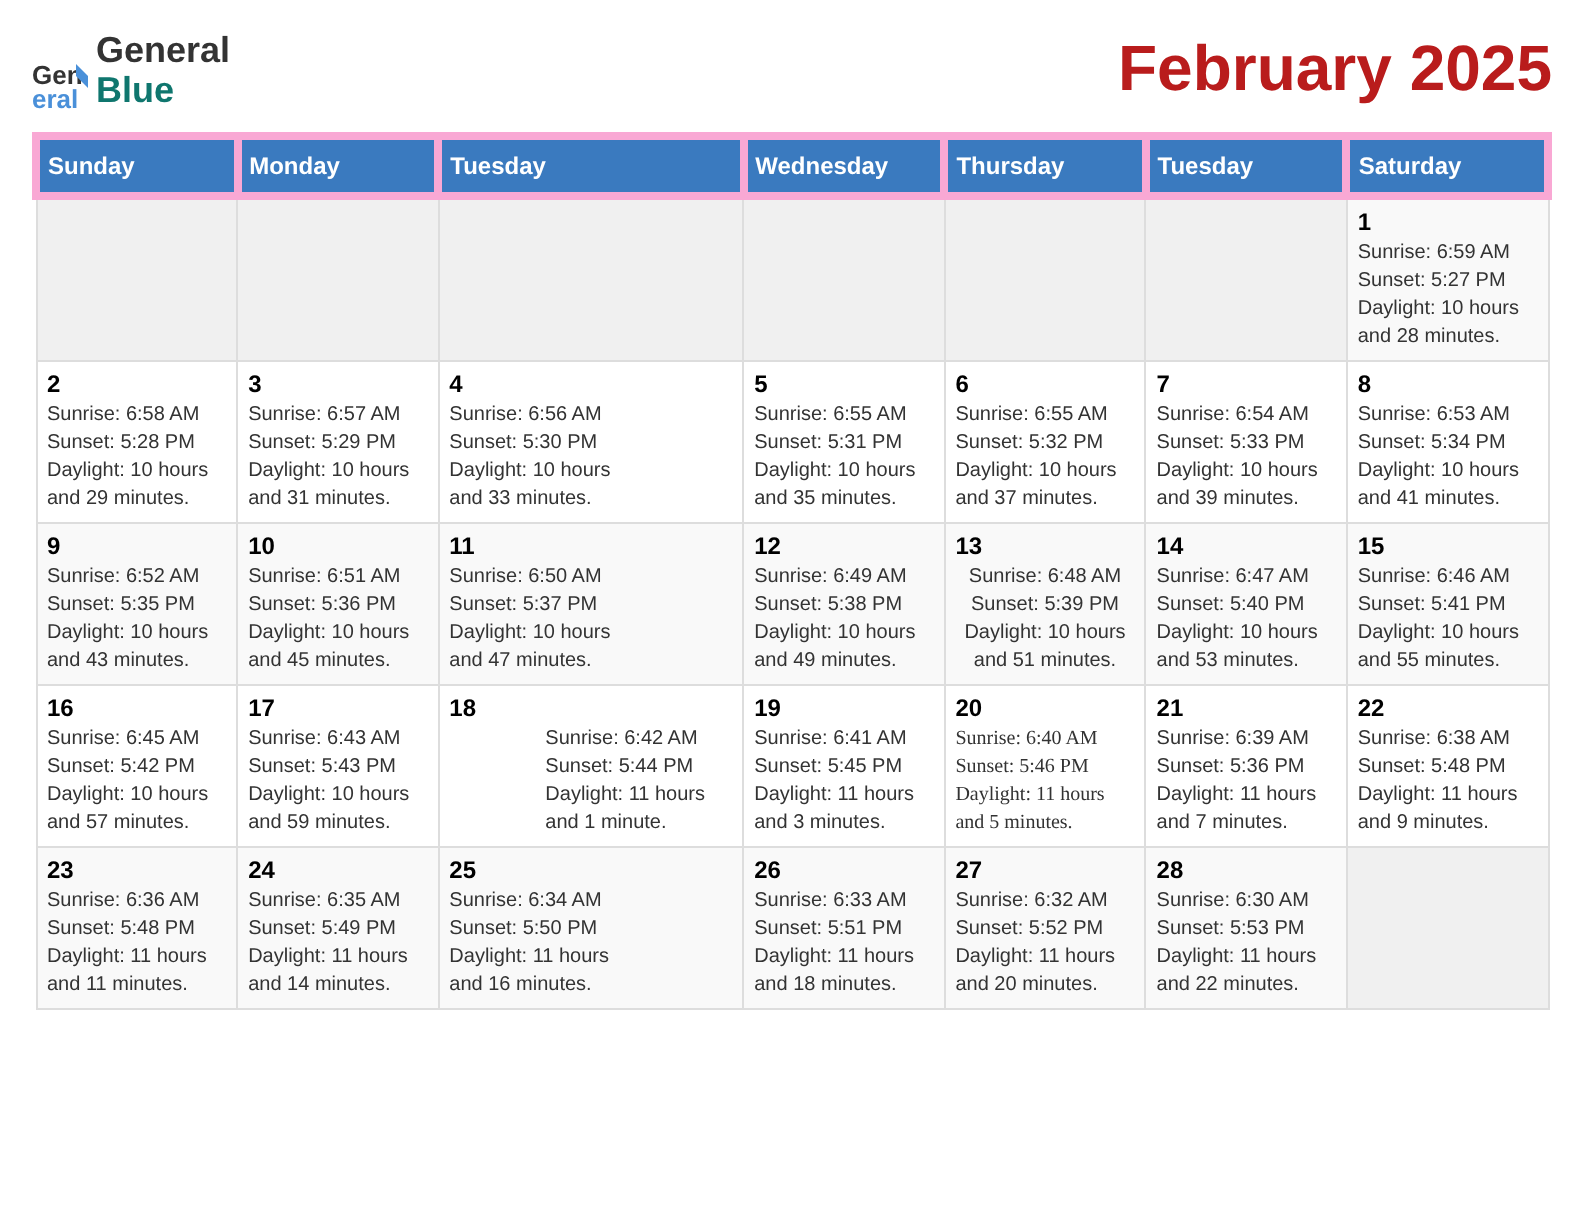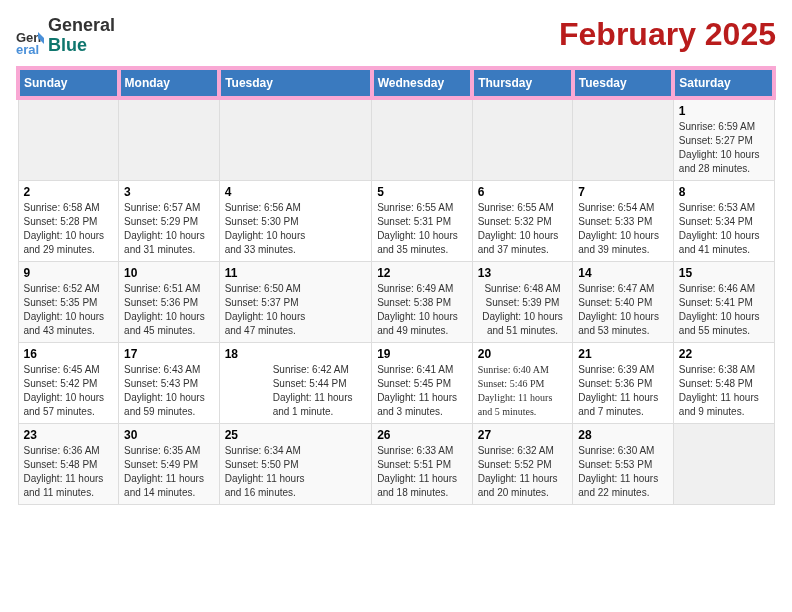--- a/index.html
+++ b/index.html
@@ -291,21 +291,21 @@
       </tr>
       <tr>
         <td>
           <span class="day-number">23</span>
           <div class="day-info" style="white-space: pre-line;">Sunrise: 6:36 AM
 Sunset: 5:48 PM
 Daylight: 11 hours
 and 11 minutes.</div>
         </td>
         <td>
-          <span class="day-number">30</span>
+          <span class="day-number">24</span>
           <div class="day-info" style="white-space: pre-line;">Sunrise: 6:35 AM
 Sunset: 5:49 PM
 Daylight: 11 hours
 and 14 minutes.</div>
         </td>
         <td>
           <span class="day-number">25</span>
           <div class="day-info" style="white-space: pre-line;">Sunrise: 6:34 AM
 Sunset: 5:50 PM
 Daylight: 11 hours

